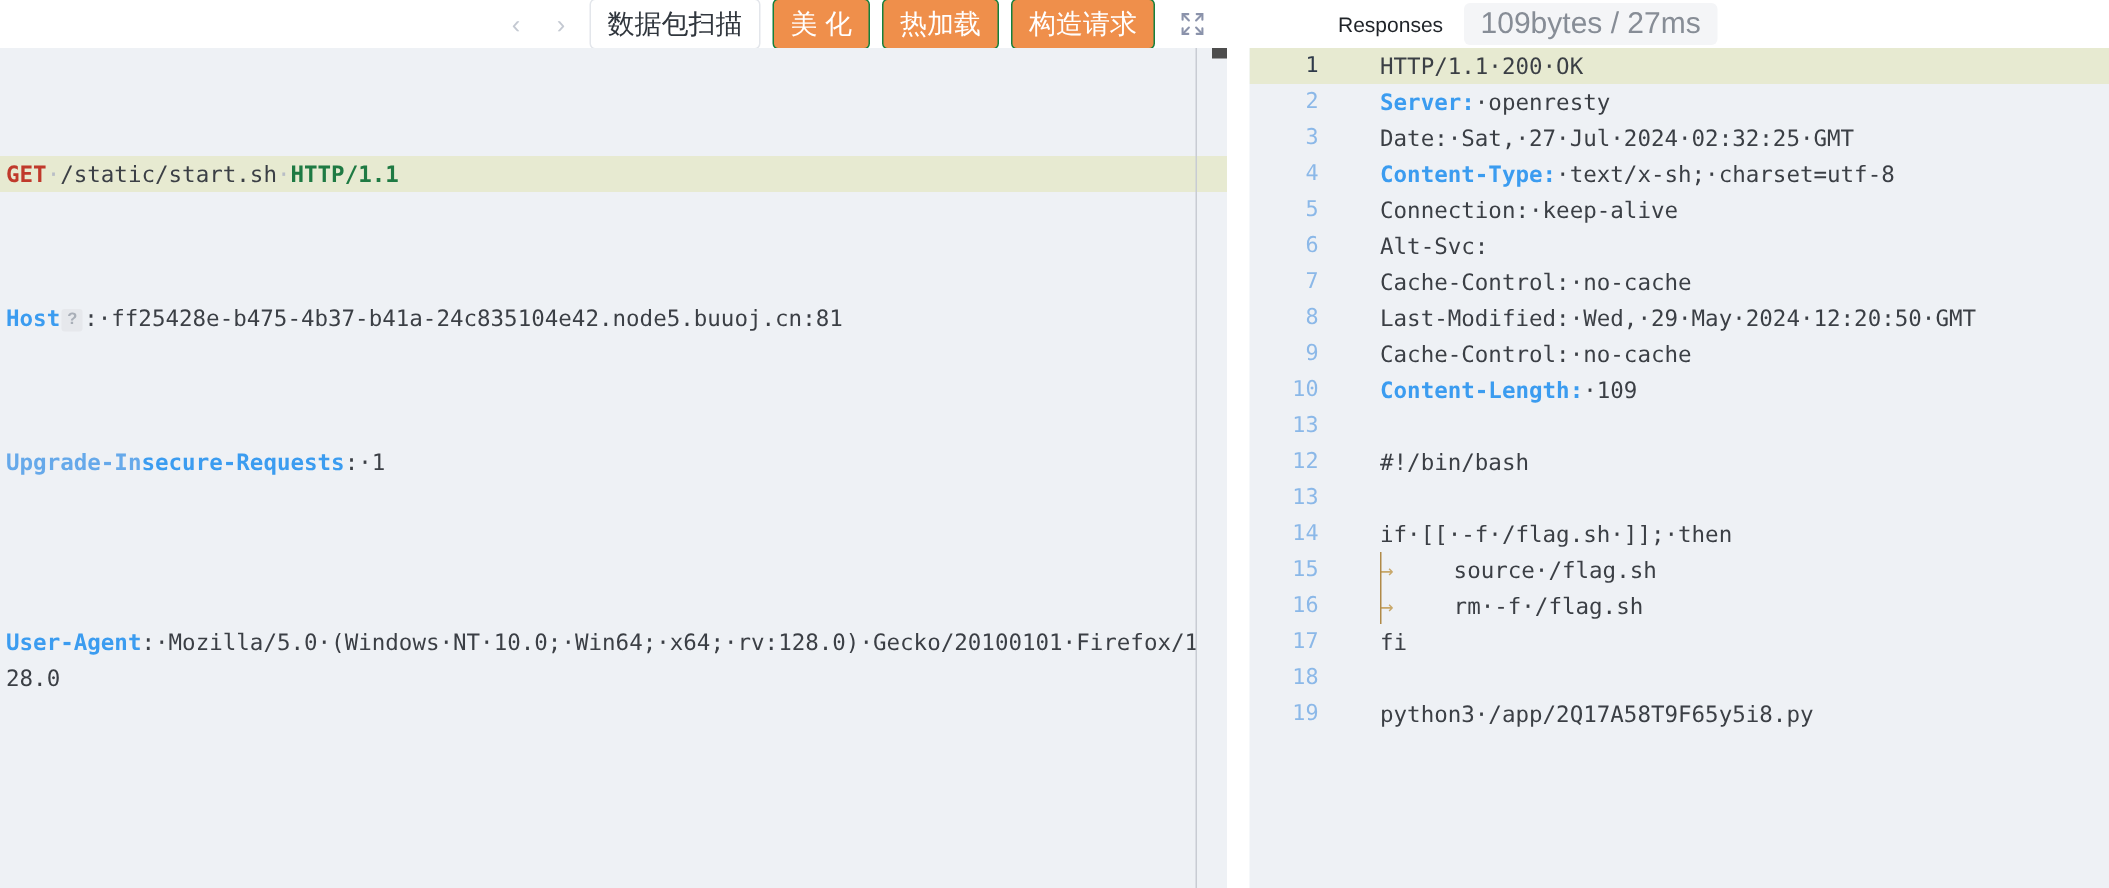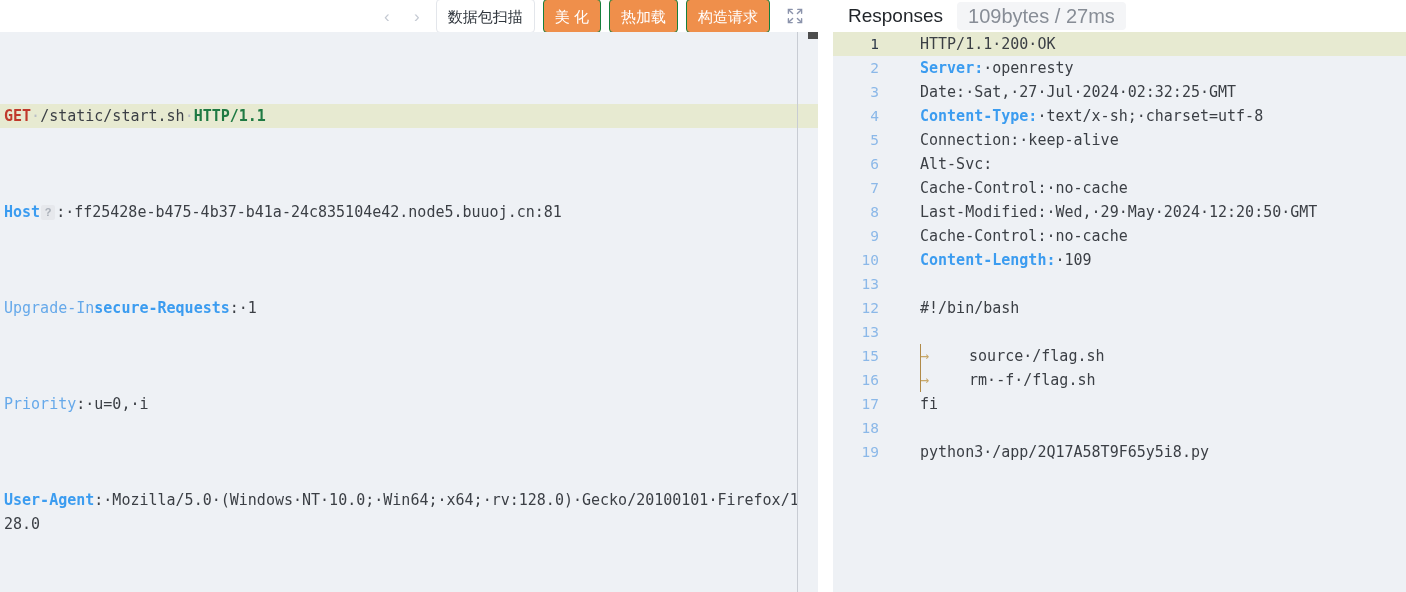--- a/index.html
+++ b/index.html
@@ -46,21 +46,21 @@
     user-select: none;
   }
   .nav-arrow.disabled { color: #c4c9d2; }
   .tb-btn {
     height: 25px;
     display: inline-flex;
     align-items: center;
     justify-content: center;
     padding: 16px 11px;
     border-radius: 4px;
-    font-size: 15px;
+    font-size: 18px;
     line-height: 1;
     cursor: pointer;
     user-select: none;
     white-space: nowrap;
   }
   .tb-btn.ghost {
     background: #ffffff;
     border: 1px solid #e3e6eb;
     color: #30363d;
   }
@@ -97,21 +97,21 @@
   }
   .req-line {
     padding-left: 4px;
     padding-right: 30px;
     min-height: 24px;
   }
   .req-line.active {
     background: #e7ead1;
   }
   .hdr-name  { color: #3b9cf0; font-weight: bold; }
-  .hdr-name-lite { color: #66a9ea; font-weight: normal; }
+  .hdr-name-lite { color: #66a9ea; font-weight: bold; }
   .hdr-val   { color: #3b3f45; }
   .meth      { color: #c0392b; font-weight: bold; }
   .path      { color: #3b3f45; }
   .ver       { color: #1f7a43; font-weight: bold; }
   .dot       { color: #b9bec6; }
   .qmark {
     display: inline-block;
     background: #e6e8ec;
     color: #a9afb8;
     font-size: 11px;
@@ -175,23 +175,24 @@
   .resp-header {
     height: 32px;
     flex: 0 0 32px;
     display: flex;
     align-items: center;
     padding-left: 15px;
     gap: 14px;
     background: #ffffff;
   }
   .resp-title {
-    font-size: 19px;
+    font-size: 14px;
     color: #1f2328;
     cursor: pointer;
+    margin-left: 44px;
   }
   .resp-badge {
     font-size: 20px;
     color: #878d96;
     background: #f4f5f7;
     border-radius: 4px;
     padding: 4px 11px;
     line-height: 1;
     cursor: pointer;
   }
@@ -287,21 +288,20 @@
       </div>
 
       <div class="req-lines code">
 
         <div class="req-line active"><span class="meth">GET</span><span class="dot">·</span><span class="path">/static/start.sh</span><span class="dot">·</span><span class="ver">HTTP/1.1</span></div>
 
         <div class="req-line"><span class="hdr-name">Host</span><span class="qmark">?</span><span class="hdr-val">:</span><span class="hdr-val">·ff25428e-b475-4b37-b41a-24c835104e42.node5.buuoj.cn:81</span></div>
 
         <div class="req-line"><span class="hdr-name-lite">Upgrade-In</span><span class="hdr-name">secure-Requests</span><span class="hdr-val">:</span><span class="hdr-val">·1</span></div>
 
-        <div class="req-line"><span class="hdr-name-lite">Priority</span><span class="hdr-val">:</span><span class="hdr-val">·u=0,·i</span></div>
 
         <div class="req-line"><span class="hdr-name">User-Agent</span><span class="hdr-val">:</span><span class="hdr-val">·Mozilla/5.0·(Windows·NT·10.0;·Win64;·x64;·rv:128.0)·Gecko/20100101·Firefox/128.0</span></div>
 
         
 
         
 
         
 
       </div>
@@ -363,20 +363,24 @@
           </div>
           <div class="resp-row">
             <div class="ln">12</div>
             <div class="lt"><span>#!/bin/bash</span></div>
           </div>
           <div class="resp-row">
             <div class="ln">13</div>
             <div class="lt"><span></span></div>
           </div>
           <div class="resp-row">
+            <div class="ln">14</div>
+            <div class="lt"><span>if·[[·-f·/flag.sh·]];·then</span></div>
+          </div>
+          <div class="resp-row">
             <div class="ln">15</div>
             <div class="lt"><span class="indent-guide"></span><span class="tabarrow">→</span><span>  source·/flag.sh</span></div>
           </div>
           <div class="resp-row">
             <div class="ln">16</div>
             <div class="lt"><span class="indent-guide"></span><span class="tabarrow">→</span><span>  rm·-f·/flag.sh</span></div>
           </div>
           <div class="resp-row">
             <div class="ln">17</div>
             <div class="lt"><span>fi</span></div>

